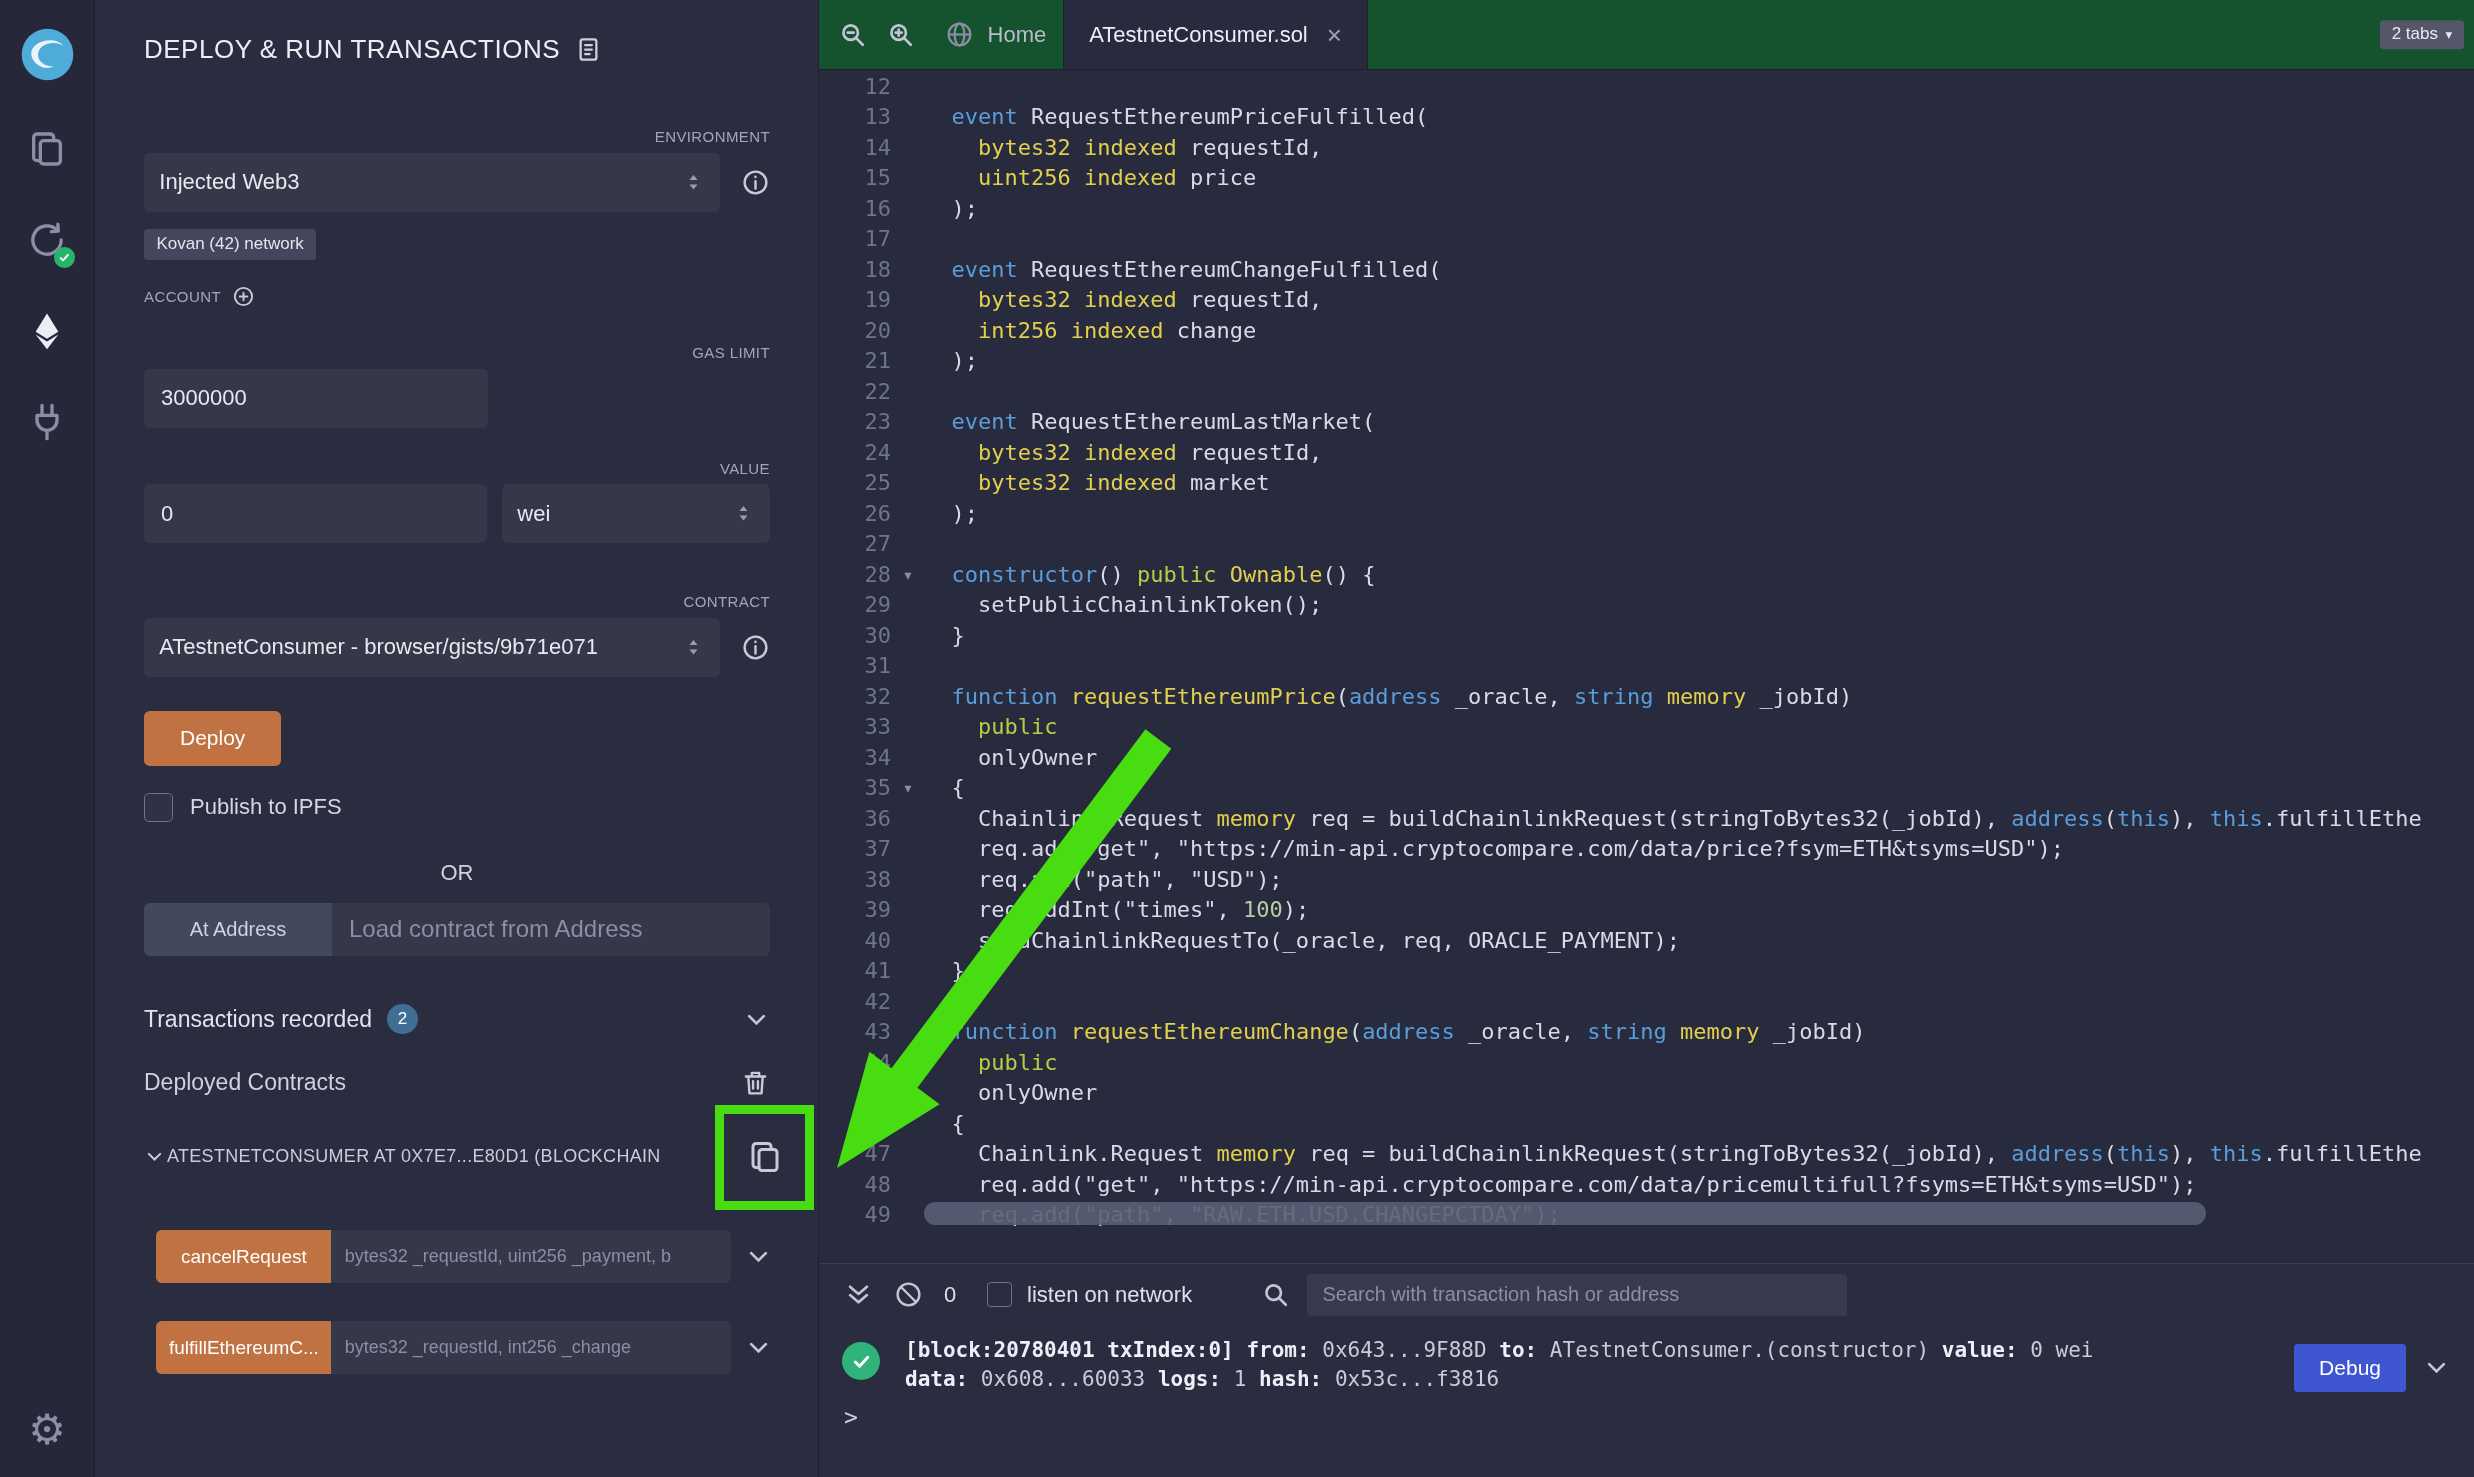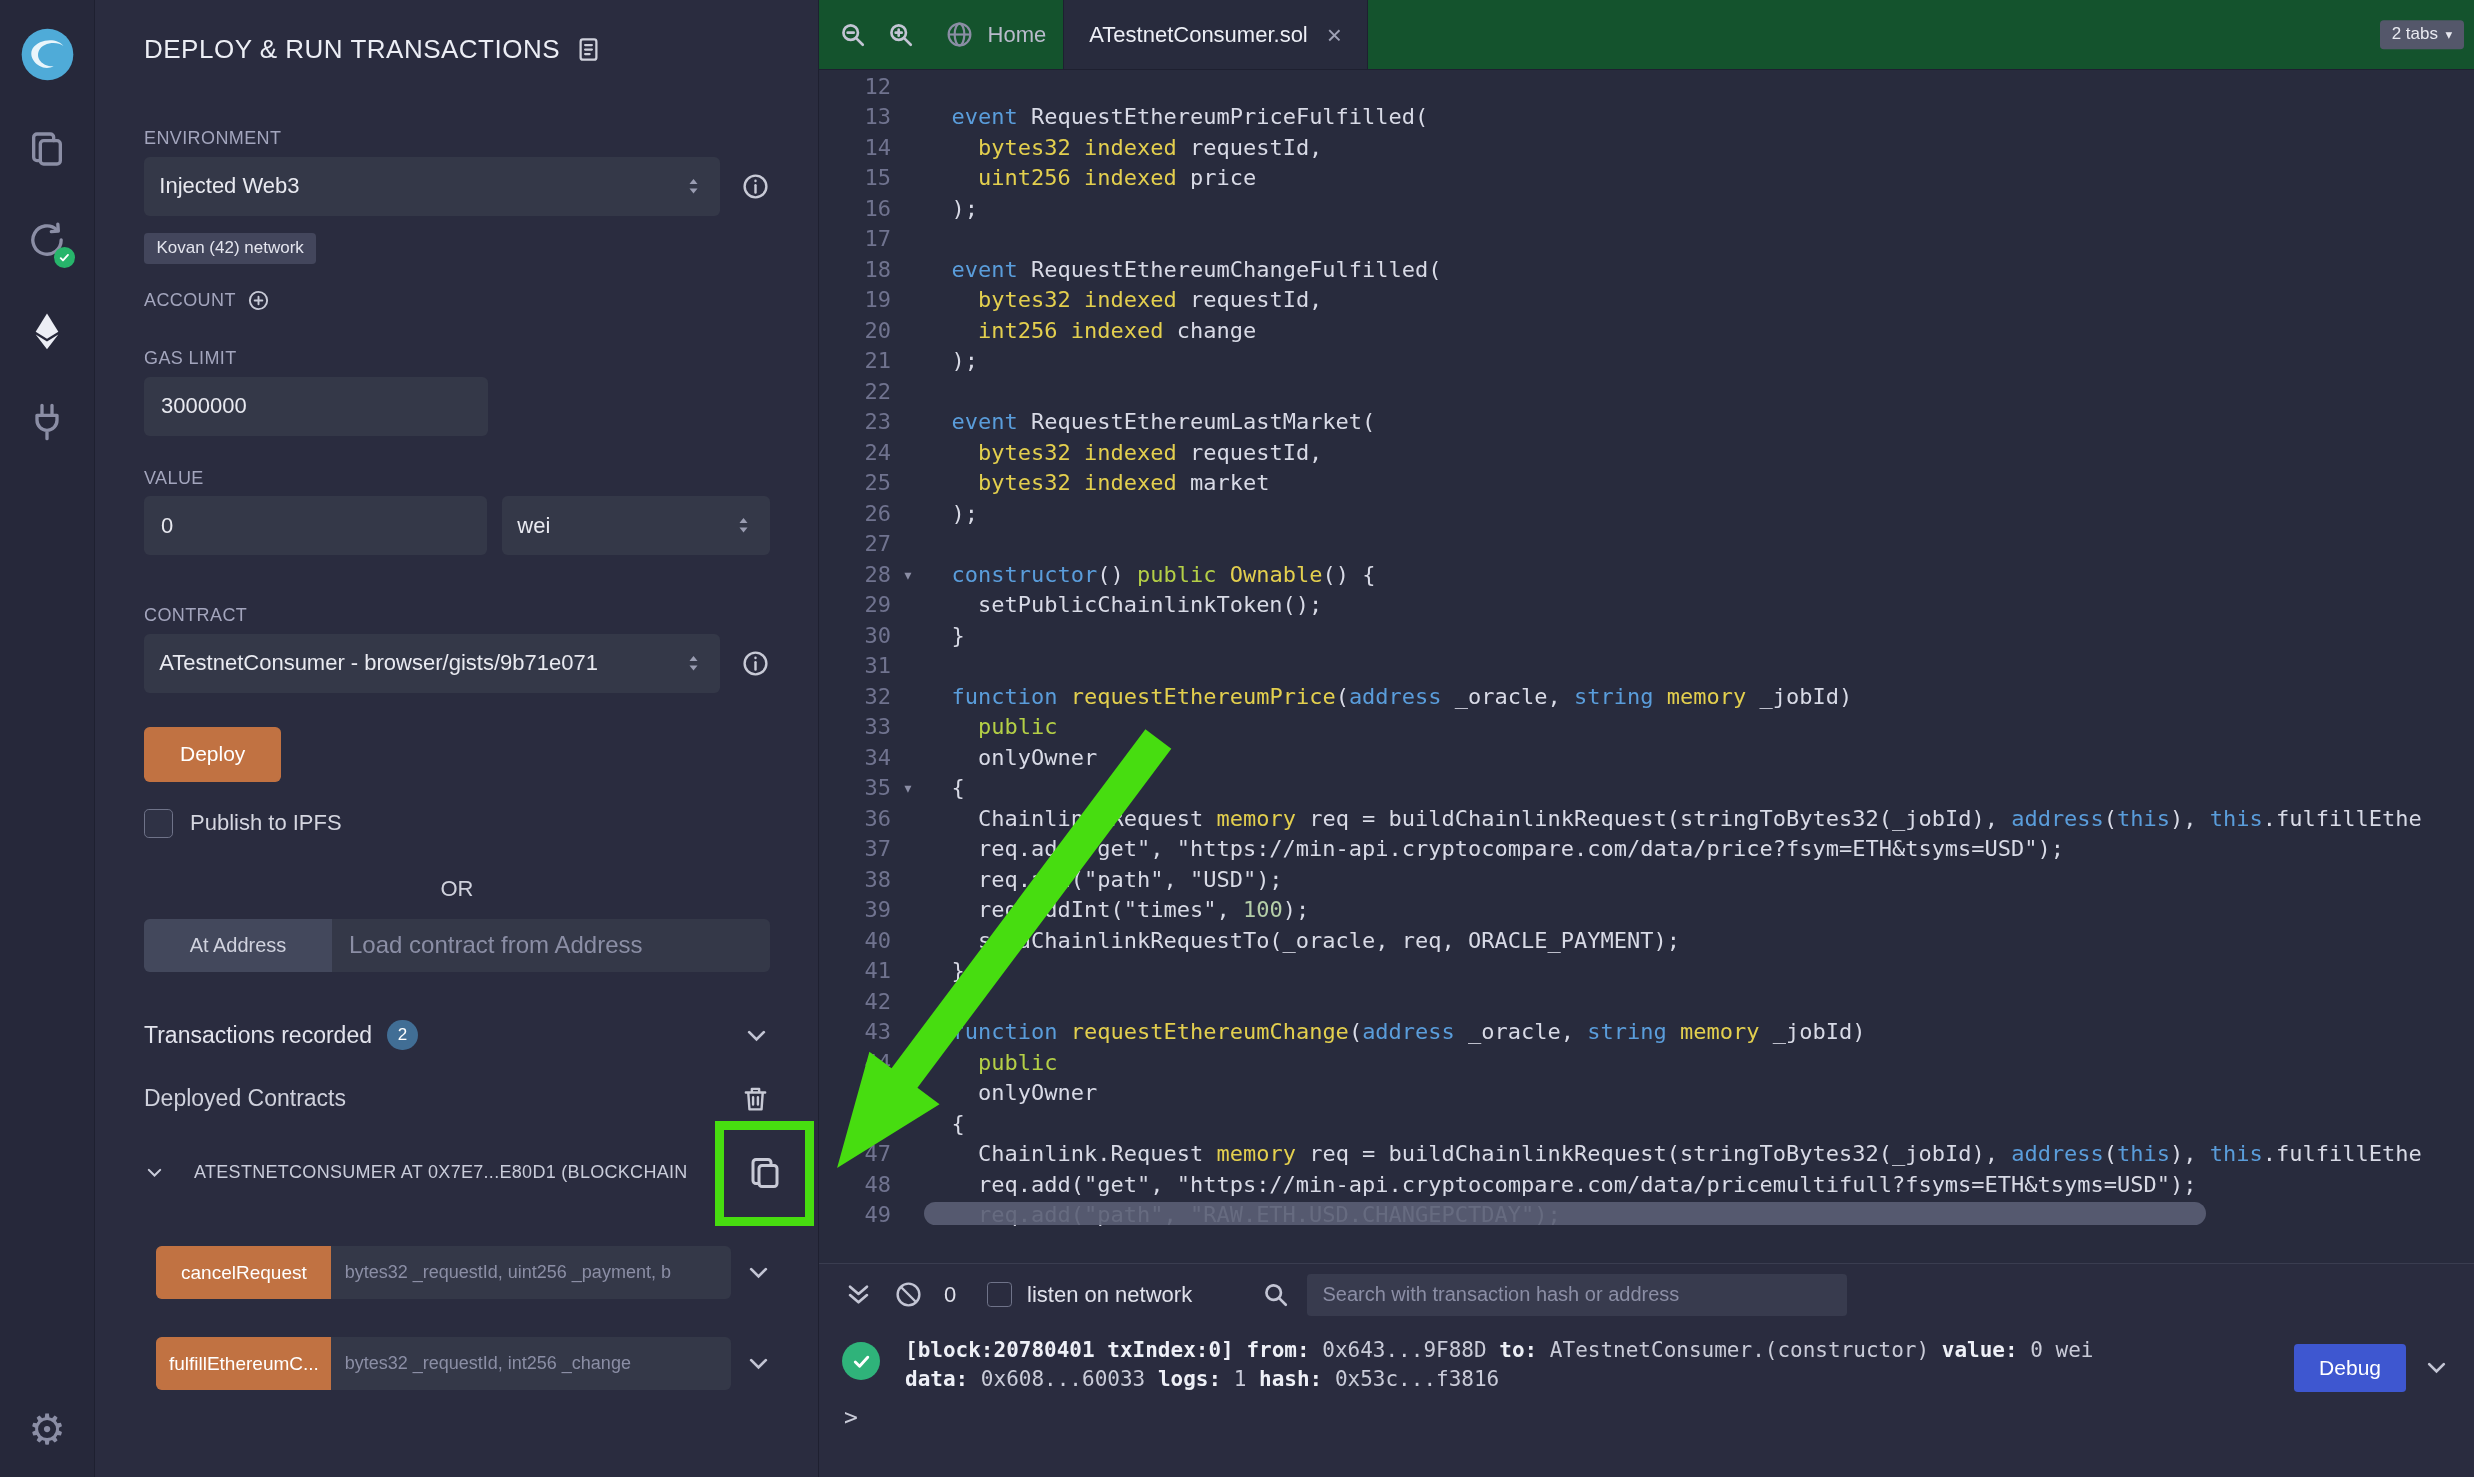--- a/index.html
+++ b/index.html
@@ -28,21 +28,21 @@
   
   .panel {
     position:absolute; left:96px; top:0; bottom:0; width:723px;
     background:#2a2c3f; border-right:1px solid #1e2030;
     padding:0 48px; overflow:hidden;
   }
   .panel-title-row { display:flex; align-items:center; gap:15.3px; margin-top:34px; }
   .panel-title { margin:0; font-size:26px; font-weight:400; letter-spacing:0.5px; color:#eceef5; }
   .docs-icon { width:27px; height:27px; color:#cfd1dc; cursor:pointer; }
 
-  .form-label { font-size:18px; color:#a3a5bd; letter-spacing:0.4px; }
+  .form-label { font-size:15px; color:#a3a5bd; letter-spacing:0.4px;text-align:right; }
   .lbl-env { margin-top:63px; }
   .lbl-acct { margin-top:25px; display:flex; align-items:center; gap:11.4px; }
   .lbl-gas { margin-top:36px; }
   .lbl-val { margin-top:32px; }
   .lbl-ctr { margin-top:50px; }
   .plus-icon { width:23px; height:23px; color:#c8cad6; cursor:pointer; }
 
   .row { display:flex; align-items:center; margin-top:7.6px; }
   .select {
     height:59px; background:#343848; border-radius:5.7px; flex:1;
@@ -86,21 +86,21 @@
   .ataddr-input { flex:1; border-radius:0 5.7px 5.7px 0; height:53px; font-size:24px; }
 
   .txrec-row { display:flex; align-items:center; gap:15.3px; margin-top:48px; font-size:23px; color:#e2e3ec; }
   .badge-count { width:30.5px; height:30.5px; border-radius:50%; background:#416e95; color:#fff; font-size:17px; display:flex; align-items:center; justify-content:center; flex:none; }
   .chev { width:27px; height:27px; color:#c3c5d4; cursor:pointer; flex:none; }
   .ml-auto { margin-left:auto; }
 
   .deployed-row { display:flex; align-items:center; margin-top:34px; font-size:23px; color:#cfd1dc; }
   .trash-icon { width:29px; height:29px; color:#c8cad6; cursor:pointer; margin-left:auto; }
 
-  .instance-row { position:relative; display:flex; align-items:center; gap:29px; margin-top:21px; height:76px; font-size:18px; color:#c9ccda; }
+  .instance-row { position:relative; display:flex; align-items:center; gap:2px; margin-top:21px; height:76px; font-size:18px; color:#c9ccda; }
   .instance-caret { width:21px; height:21px; color:#c9ccda; cursor:pointer; flex:none; }
   .instance-header { white-space:nowrap; overflow:hidden; max-width:520px; letter-spacing:0.3px; }
   .green-box {
     position:absolute; right:-44px; top:-13.3px; width:99px; height:105px;
     border:9.5px solid #47dd10; display:flex; align-items:center; justify-content:center;
   }
   .green-box .copy-lg { width:36px; height:36px; color:#c8cad6; cursor:pointer; }
 
   .fn-row { display:flex; align-items:center; height:53px; margin-top:36px; }
   .fn-row.second { margin-top:38px; }

